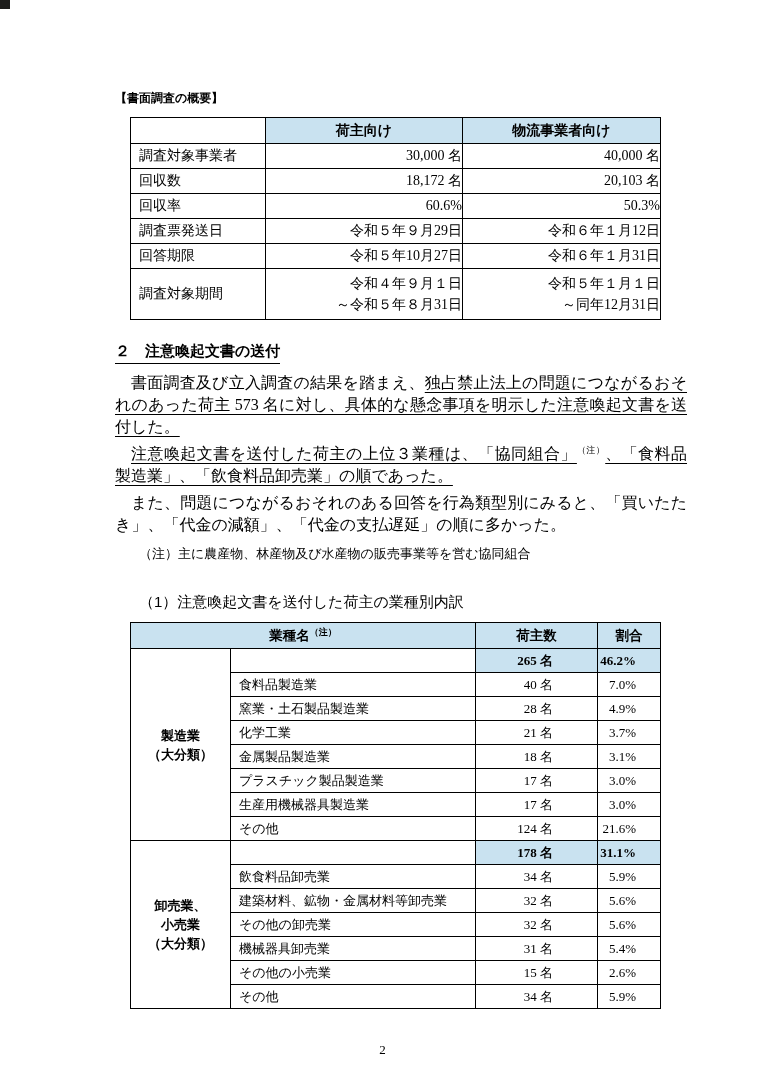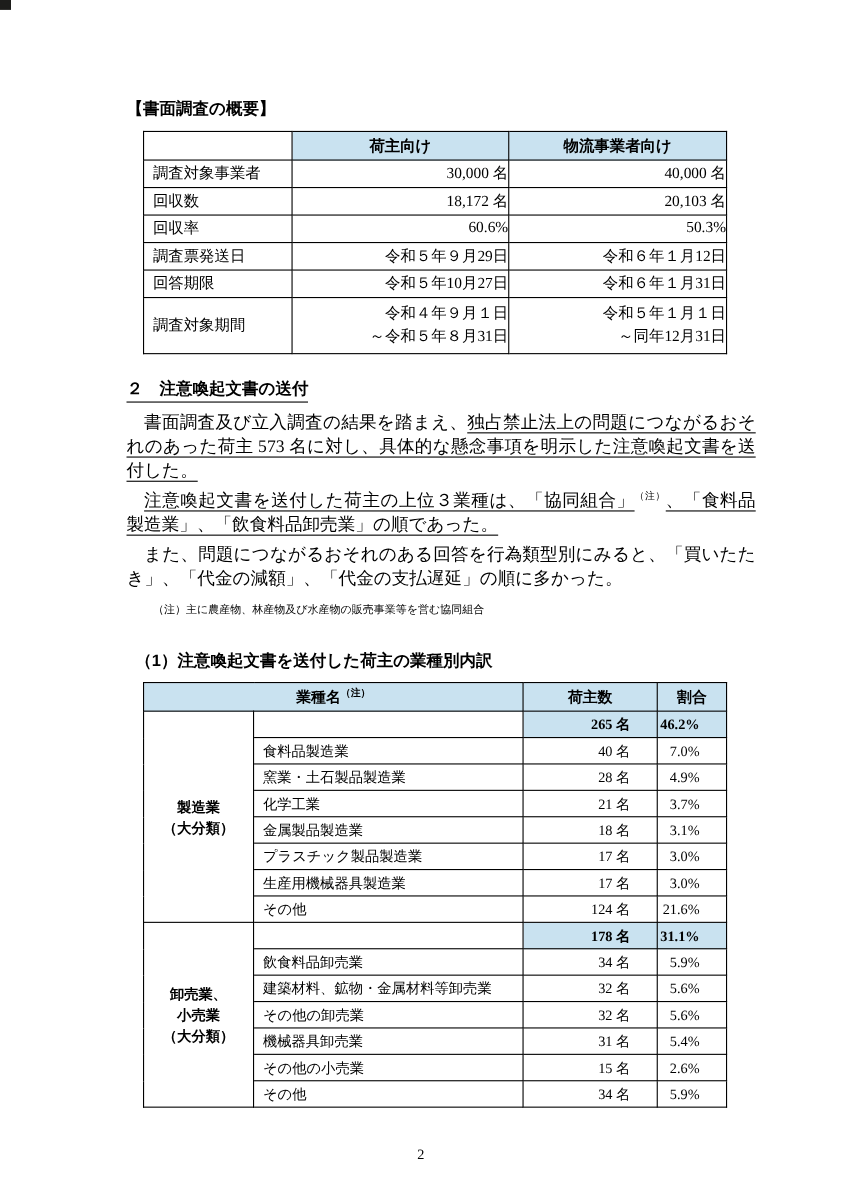--- a/index.html
+++ b/index.html
@@ -18,38 +18,38 @@
   }
 
   .page-content {
     position: absolute;
     left: 115px; top: 90px;
     width: 572px;
   }
 
   
   .h-overview {
-    font-size: 15px; font-weight: bold;
+    font-size: 12px; font-weight: bold;
     font-family: "Liberation Sans", "DejaVu Sans", sans-serif;
     margin-bottom: 10px;
   }
   .h-section {
     margin-top: 22px;
     font-size: 15px; font-weight: bold;
     font-family: "Liberation Sans", "DejaVu Sans", sans-serif;
   }
   .h-section .u-head {
     display: inline-block;
     border-bottom: 1.5px solid #000;
     padding-bottom: 2px;
   }
   .h-sub {
     margin-top: 30px;
-    margin-left: 8px;
-    font-size: 15px; font-weight: bold;
+    margin-left: 24px;
+    font-size: 15px; font-weight: normal;
     font-family: "Liberation Sans", "DejaVu Sans", sans-serif;
   }
 
   
   .para {
     margin-top: 5px;
     font-size: 16px;
     line-height: 22px;
     text-align: justify;
     text-indent: 1em;
@@ -57,21 +57,21 @@
   .para.first { margin-top: 8px; }
   .u { text-decoration: underline; text-underline-offset: 4px; }
   sup.note-ref {
     font-size: 9px;
     vertical-align: super;
     line-height: 0;
   }
   .note-line {
     margin-top: 9px;
     margin-left: 24px;
-    font-size: 10px;
+    font-size: 13px;
     font-family: "Liberation Sans", "DejaVu Sans", sans-serif;
   }
 
   
   table { border-collapse: collapse; }
   th, td { border: 1px solid #000; vertical-align: middle; }
 
   
   .t1 {
     margin-left: 15px;
@@ -112,21 +112,21 @@
   .t2 td { height: 24px; }
   .t2 td.group-label {
     text-align: center; font-weight: bold;
     font-family: "Liberation Sans", "DejaVu Sans", sans-serif;
     white-space: pre-line; line-height: 19px;
   }
   .t2 td.name {
     text-align: left; padding-left: 8px;
     font-family: "Liberation Sans", "DejaVu Sans", sans-serif;
   }
-  .t2 td.count { text-align: right; padding-right: 24px; }
+  .t2 td.count { text-align: right; padding-right: 44px; }
   .t2 td.ratio { text-align: right; padding-right: 24px; }
   .t2 td.hl { background: #c9e2f0; font-weight: bold; }
 
   .page-number {
     position: absolute;
     left: 0; right: 0;
     top: 1042px;
     text-align: center;
     font-size: 13px;
   }

